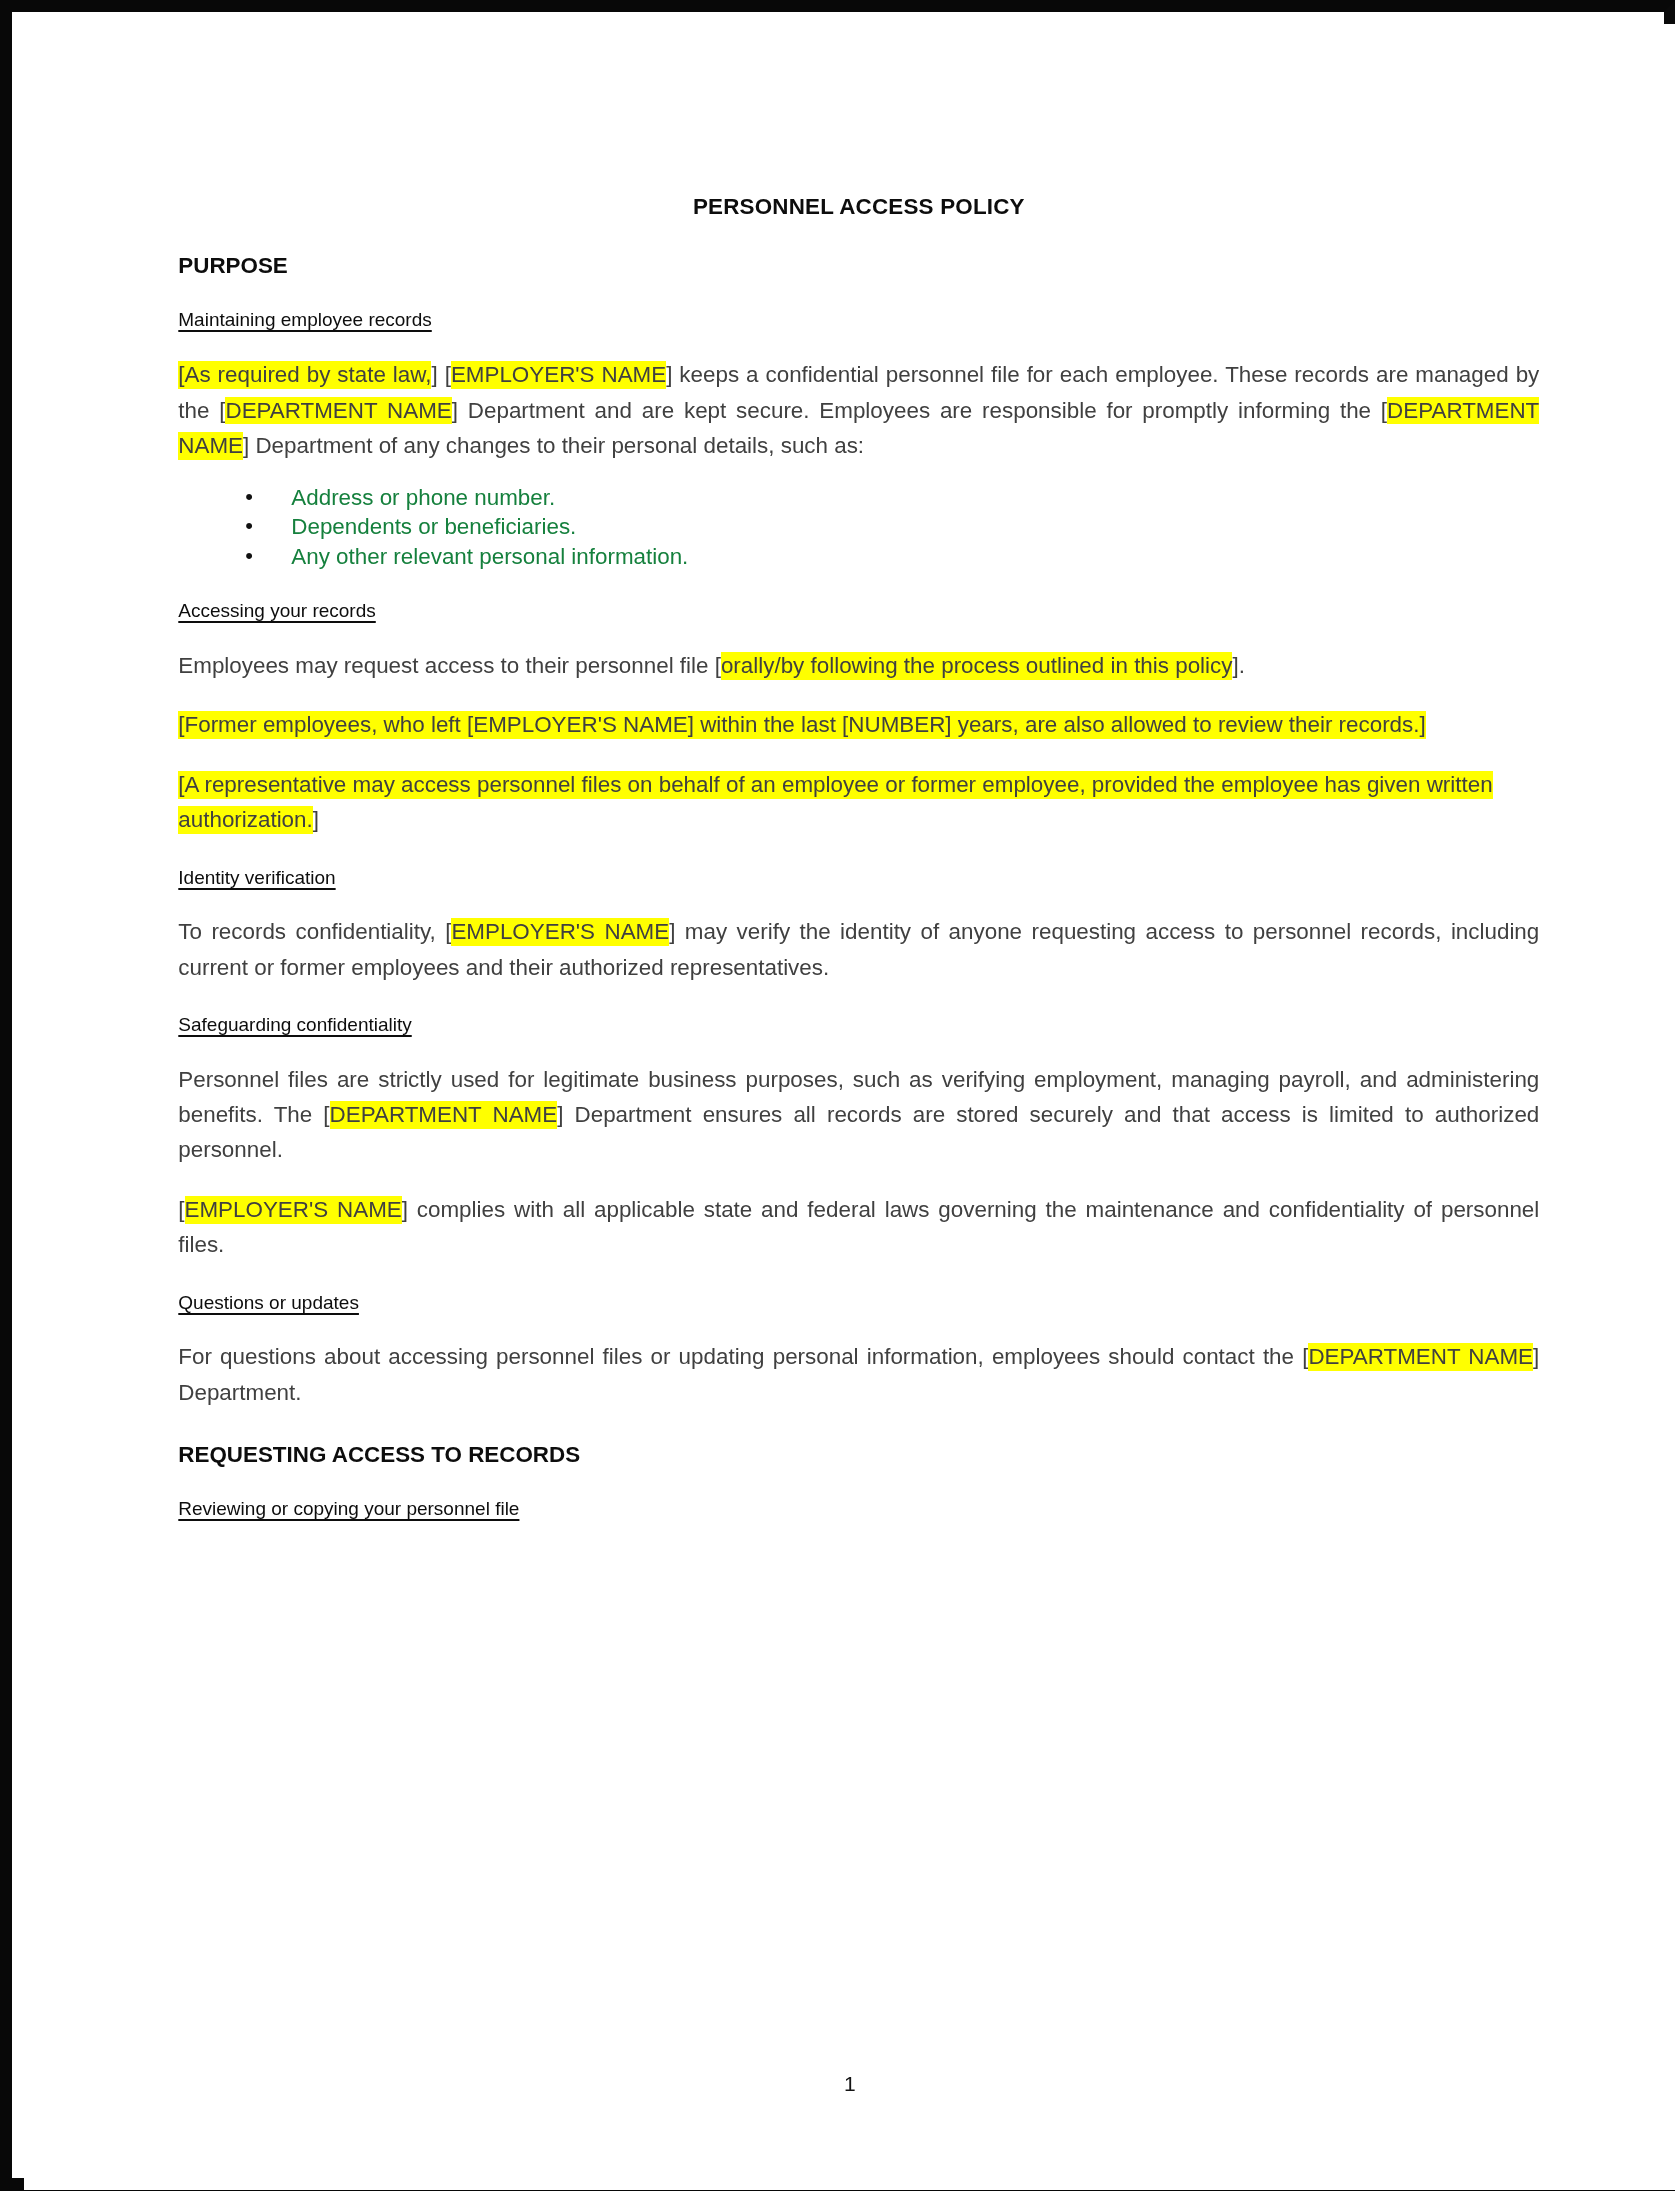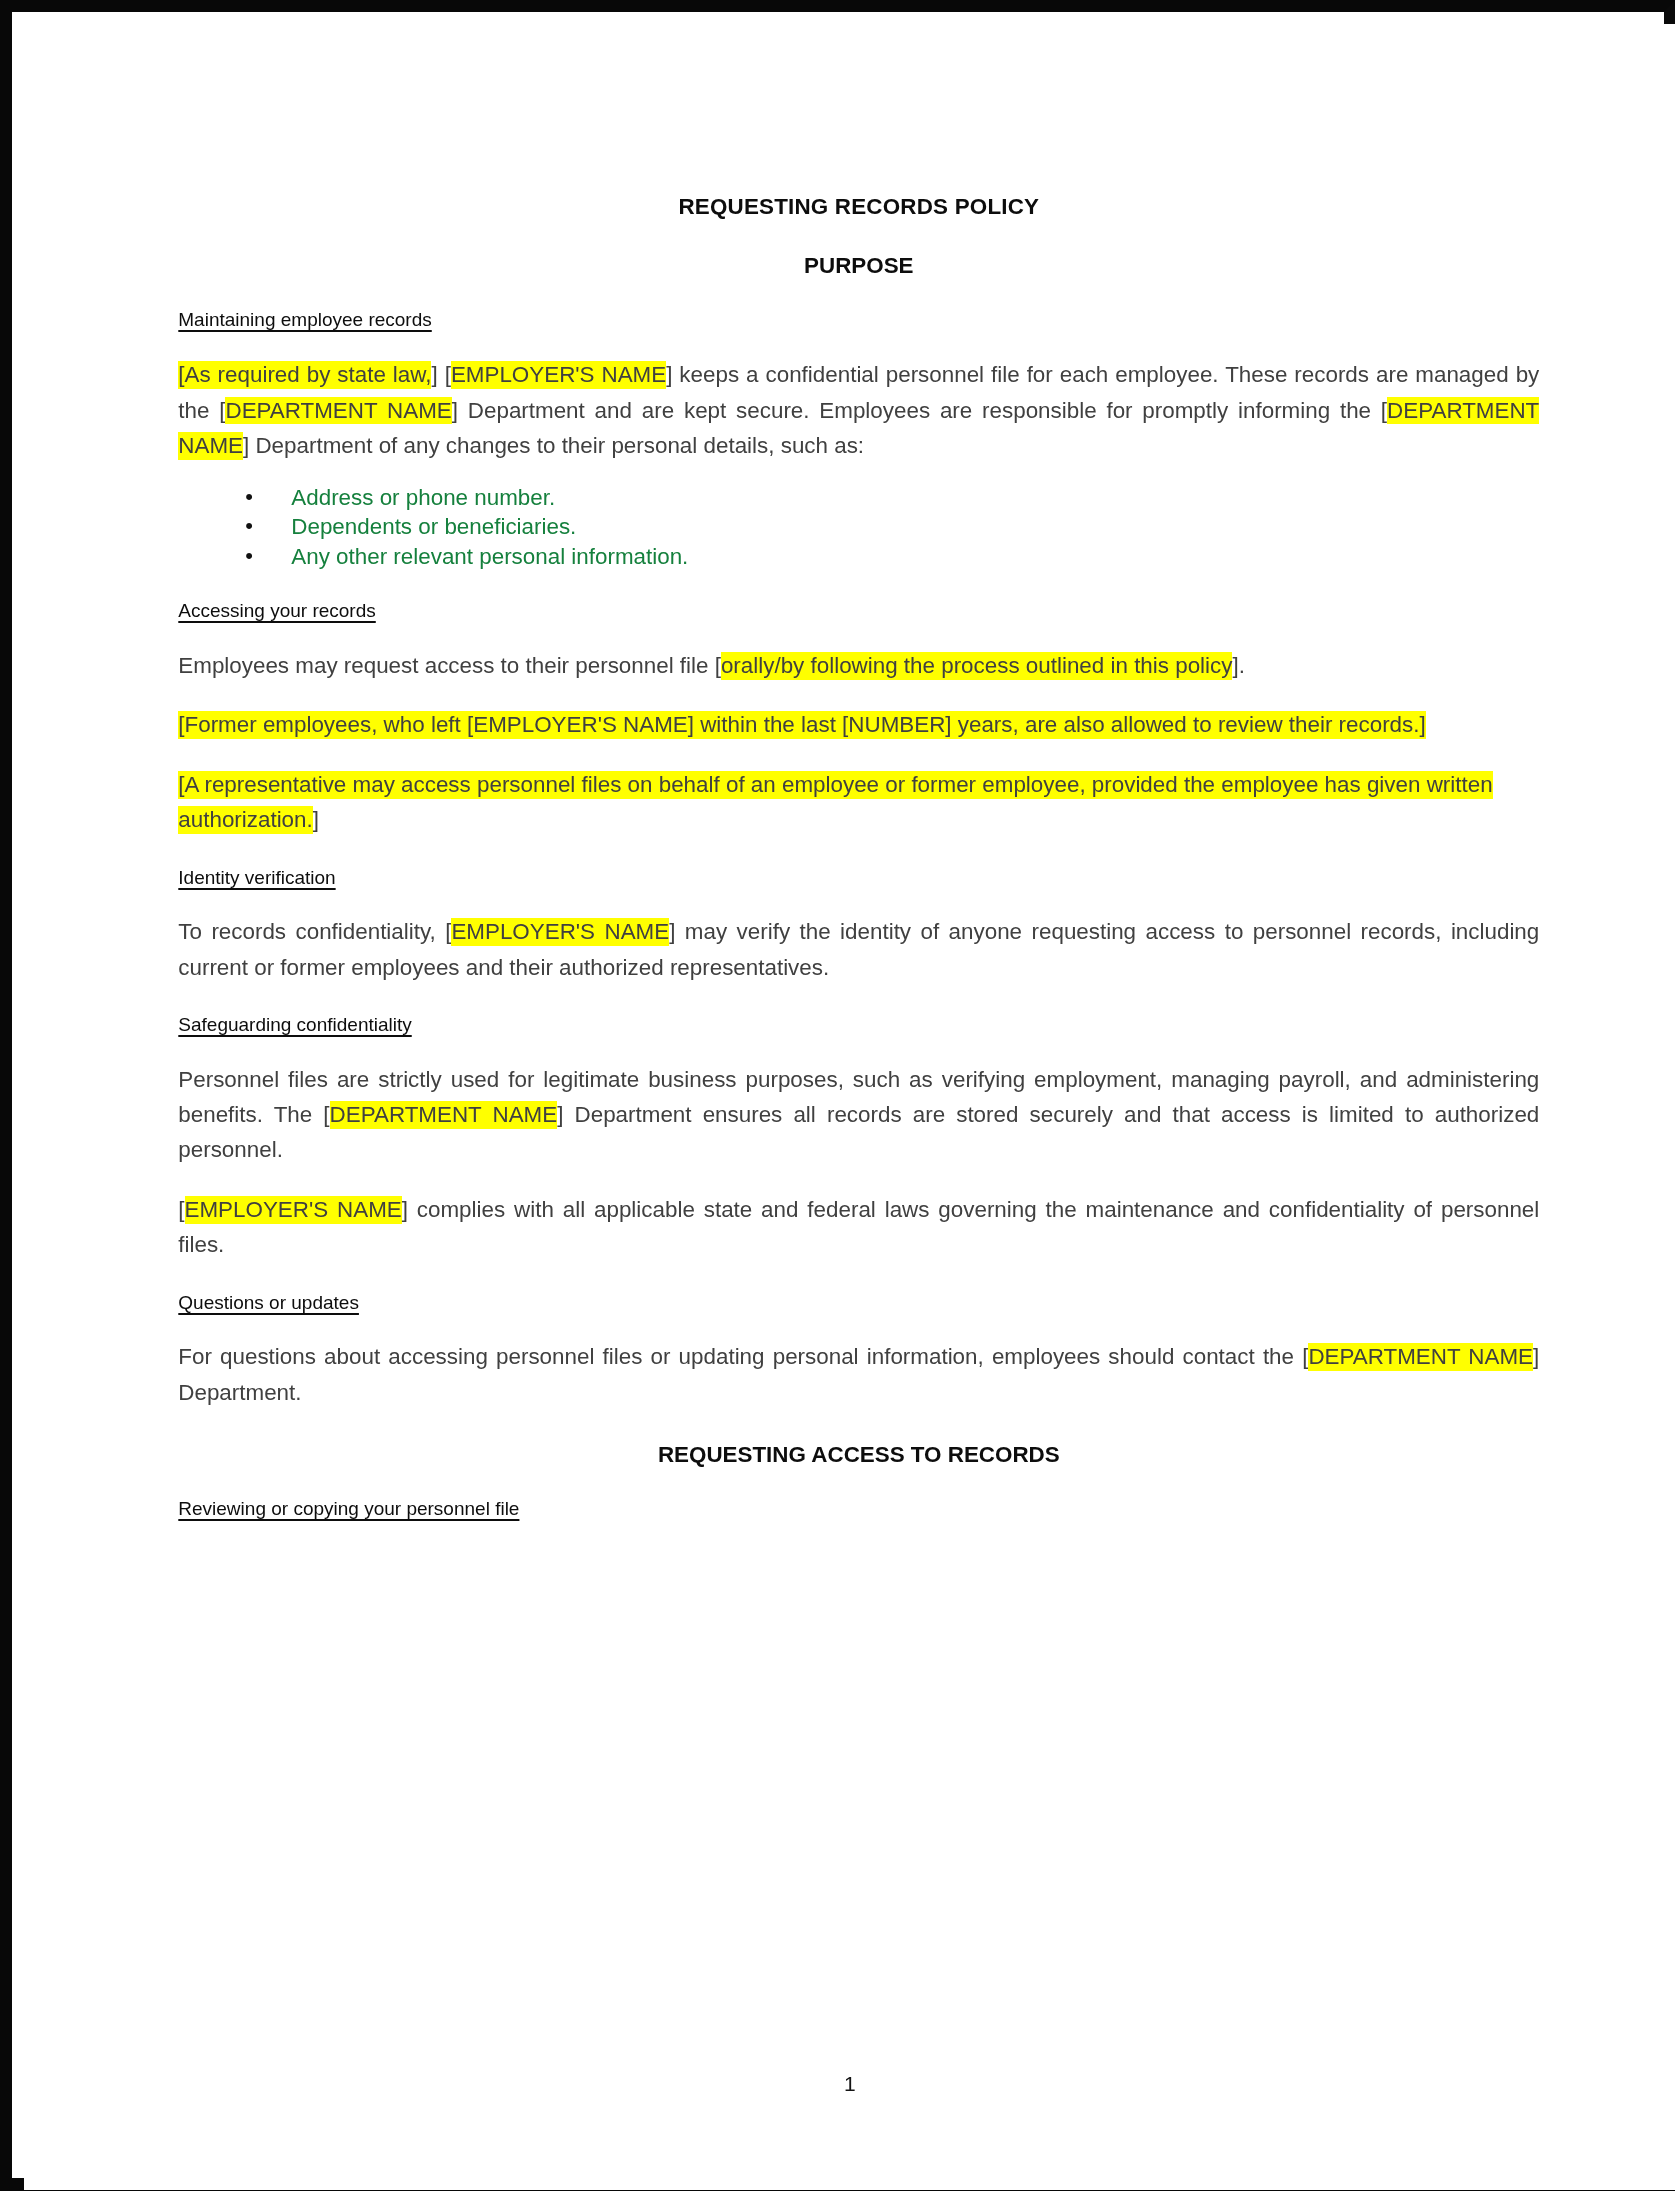--- a/index.html
+++ b/index.html
@@ -54,21 +54,20 @@
     padding-top: 169px;
     line-height: 1.25;
   }
   .major-heading {
     font-weight: bold;
     font-size: 22.4px;
     color: #0d0d0d;
     margin: 0;
     padding-top: 30px;
     line-height: 1.3;
-    text-align: center;
   }
   .sub-heading {
     font-weight: normal;
     font-size: 19px;
     color: #0d0d0d;
     margin: 0;
     padding-top: 28px;
     line-height: 1.3;
   }
   .sub-heading span.u {
@@ -124,21 +123,21 @@
     color: #141414;
   }
 </style>
 </head>
 <body>
 
 <div class="page-frame">
   <div class="page-inner">
     <div class="content">
 
-      <h1 class="doc-title">REQUESTING RECORDS POLICY</h1>
+      <h1 class="doc-title">PERSONNEL ACCESS POLICY</h1>
 
       <h2 class="major-heading">PURPOSE</h2>
 
       <h3 class="sub-heading"><span class="u">Maintaining employee records</span></h3>
 
       <p class="body-para"><span class="hl">[As required by state law,</span><span>] [</span><span class="hl">EMPLOYER'S NAME</span><span>] keeps a confidential personnel file for each employee. These records are managed by the [</span><span class="hl">DEPARTMENT NAME</span><span>] Department and are kept secure. Employees are responsible for promptly informing the [</span><span class="hl">DEPARTMENT NAME</span><span>] Department of any changes to their personal details, such as:</span></p>
 
       <ul class="bullets">
         <li><span>Address or phone number.</span></li>
         <li><span>Dependents or beneficiaries.</span></li>

